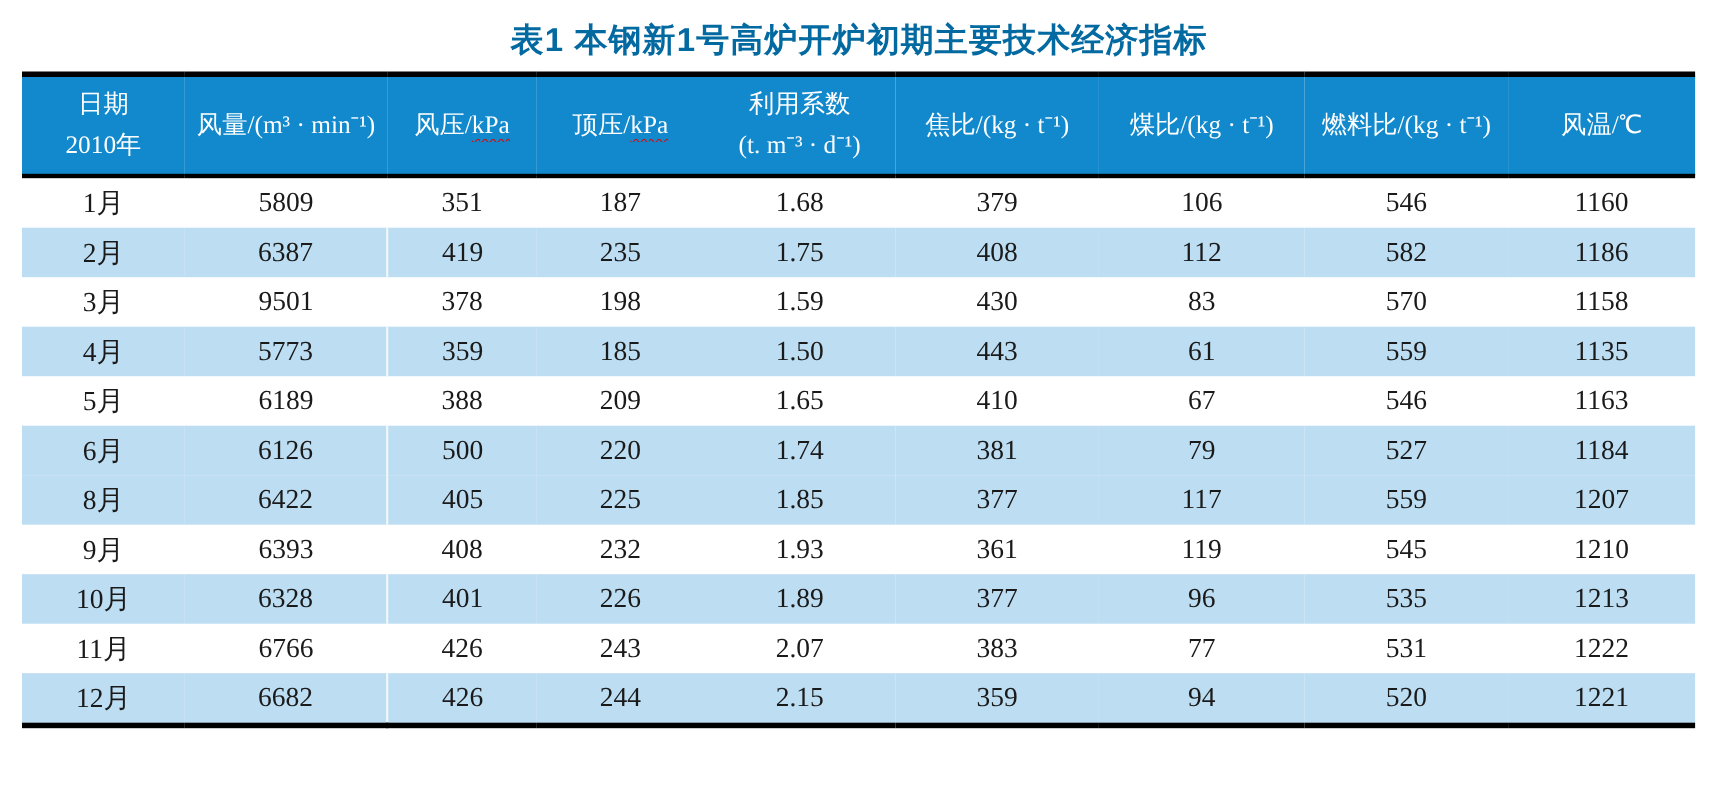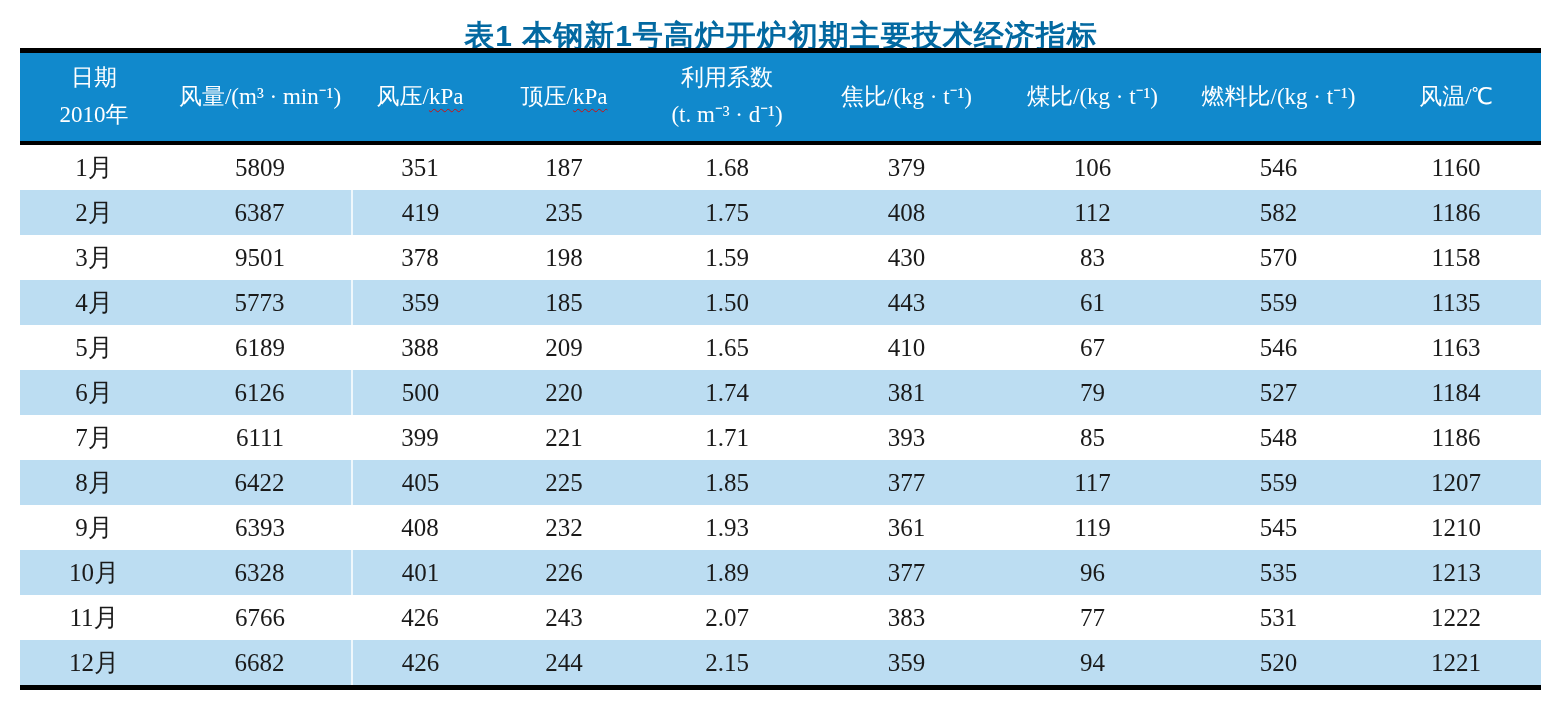--- a/index.html
+++ b/index.html
@@ -25,21 +25,21 @@
     font-family: "Liberation Sans", sans-serif;
     font-weight: bold;
     font-size: 30px;
     letter-spacing: 1px;
     color: #0369a1;
     white-space: nowrap;
   }
   table.data-table {
     position: absolute;
     left: 20px;
-    top: 48px;
+    top: 65px;
     width: 1521px;
     table-layout: fixed;
     border-collapse: collapse;
     border-top: 5px solid #000000;
     border-bottom: 5px solid #000000;
   }
   thead th {
     background: #1189cc;
     color: #ffffff;
     font-weight: normal;
@@ -186,31 +186,20 @@
           <td>6月</td>
           <td>6126</td>
           <td>500</td>
           <td>220</td>
           <td>1.74</td>
           <td>381</td>
           <td>79</td>
           <td>527</td>
           <td>1184</td>
         </tr>
-        <tr>
-          <td>7月</td>
-          <td>6111</td>
-          <td>399</td>
-          <td>221</td>
-          <td>1.71</td>
-          <td>393</td>
-          <td>85</td>
-          <td>548</td>
-          <td>1186</td>
-        </tr>
         <tr class="shaded">
           <td>8月</td>
           <td>6422</td>
           <td>405</td>
           <td>225</td>
           <td>1.85</td>
           <td>377</td>
           <td>117</td>
           <td>559</td>
           <td>1207</td>

